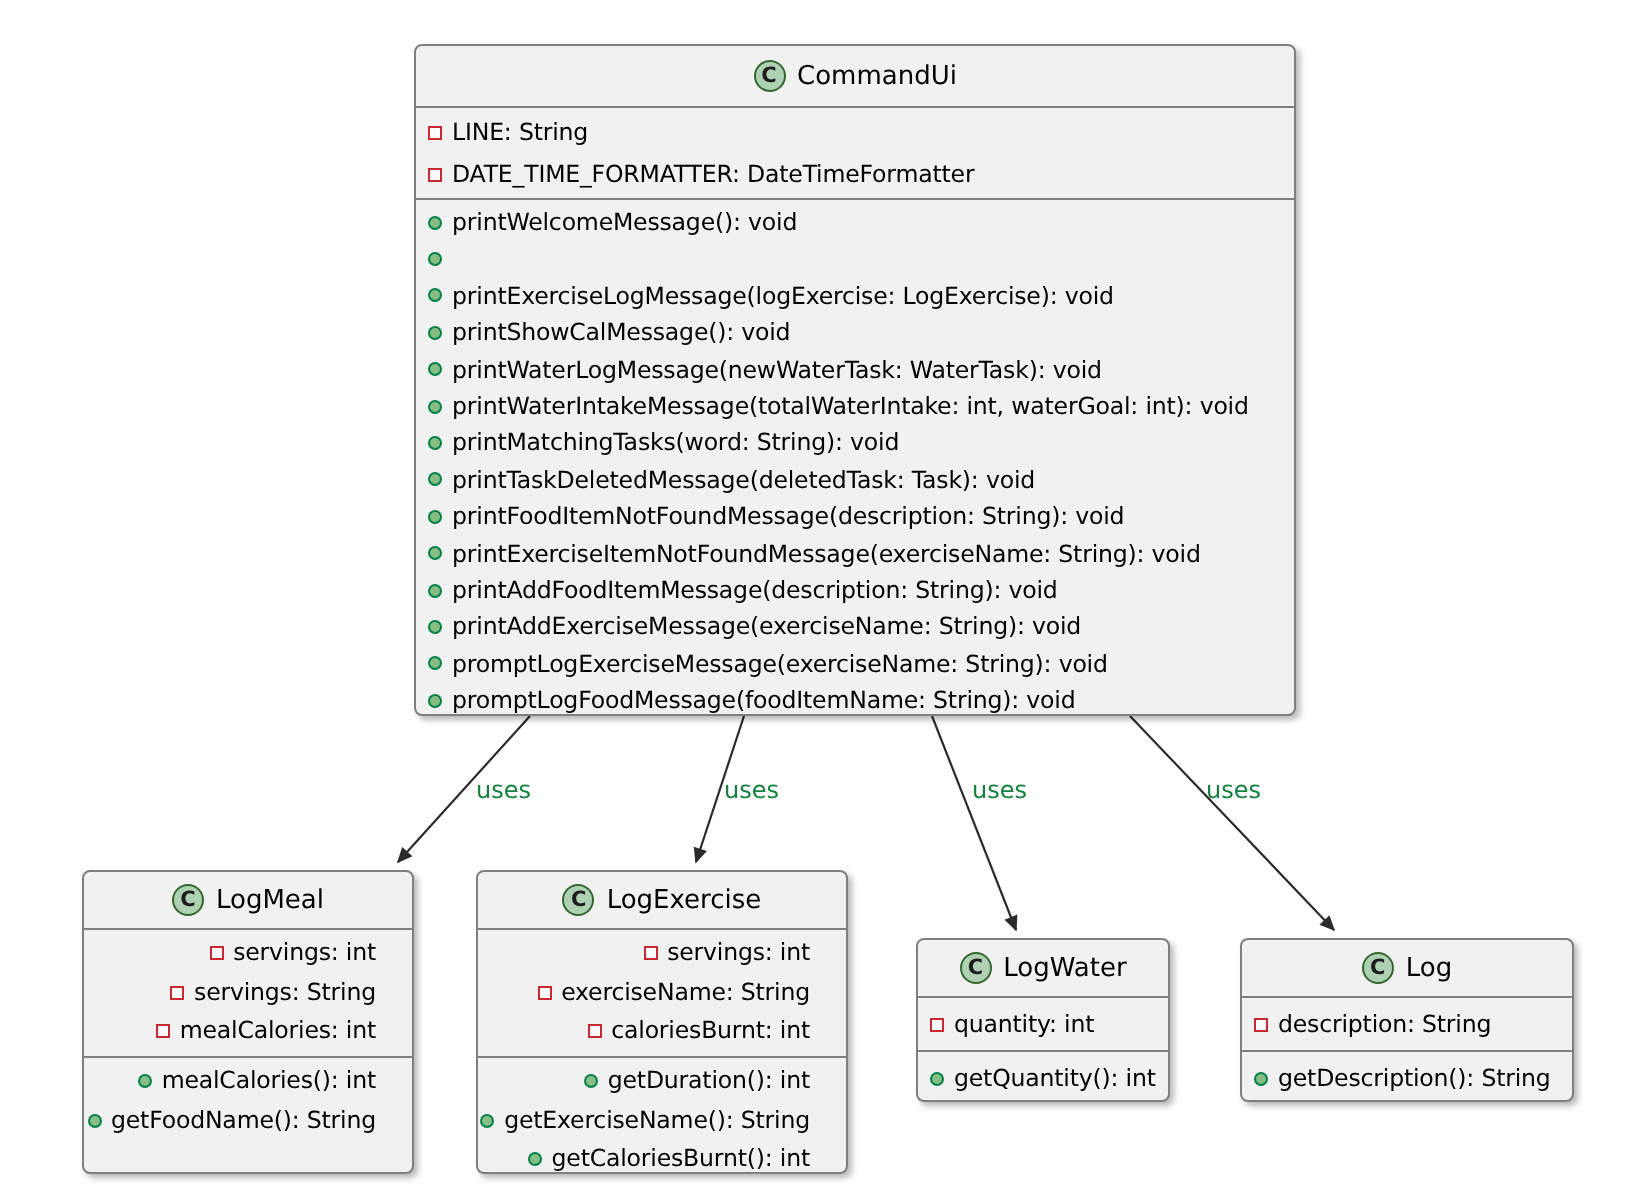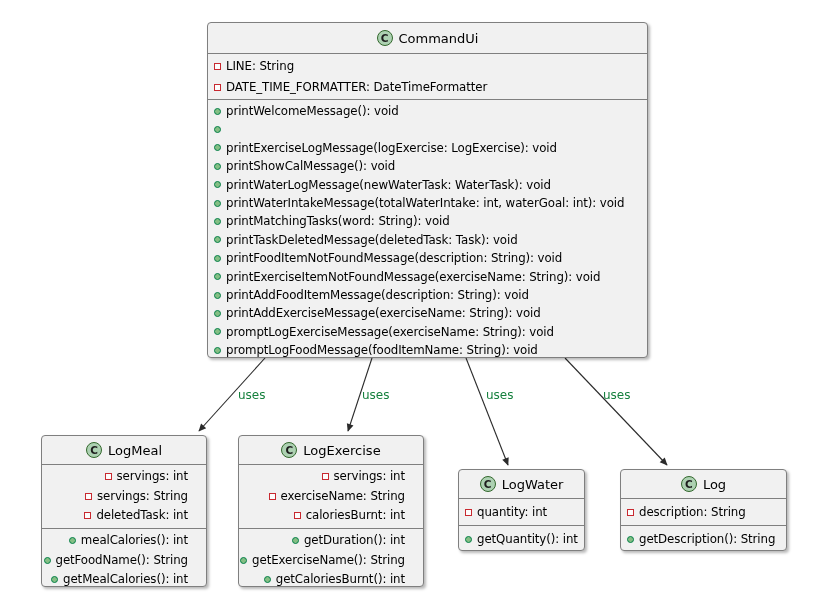--- a/index.html
+++ b/index.html
@@ -172,36 +172,32 @@
       <div class="row">
           <span class="f-icon"></span>
           <span>servings: int</span>
         </div>
       <div class="row">
           <span class="f-icon"></span>
           <span>servings: String</span>
         </div>
       <div class="row">
           <span class="f-icon"></span>
-          <span>deletedTask: int</span>
+          <span>mealCalories: int</span>
         </div>
     </div>
     <div class="sec methods">
       <div class="row">
           <span class="m-icon"></span>
           <span>mealCalories(): int</span>
         </div>
       <div class="row">
           <span class="m-icon"></span>
           <span>getFoodName(): String</span>
         </div>
-      <div class="row">
-          <span class="m-icon"></span>
-          <span>getMealCalories(): int</span>
-        </div>
     </div>
   </div>
 
   <div class="uml-class small" id="box-logexercise" style="left:238px;top:435px;width:186px;height:152px">
     <div class="cls-header">
       <span class="c-icon">C</span>
       <span class="cls-name">LogExercise</span>
     </div>
     <div class="sec fields">
       <div class="row">

